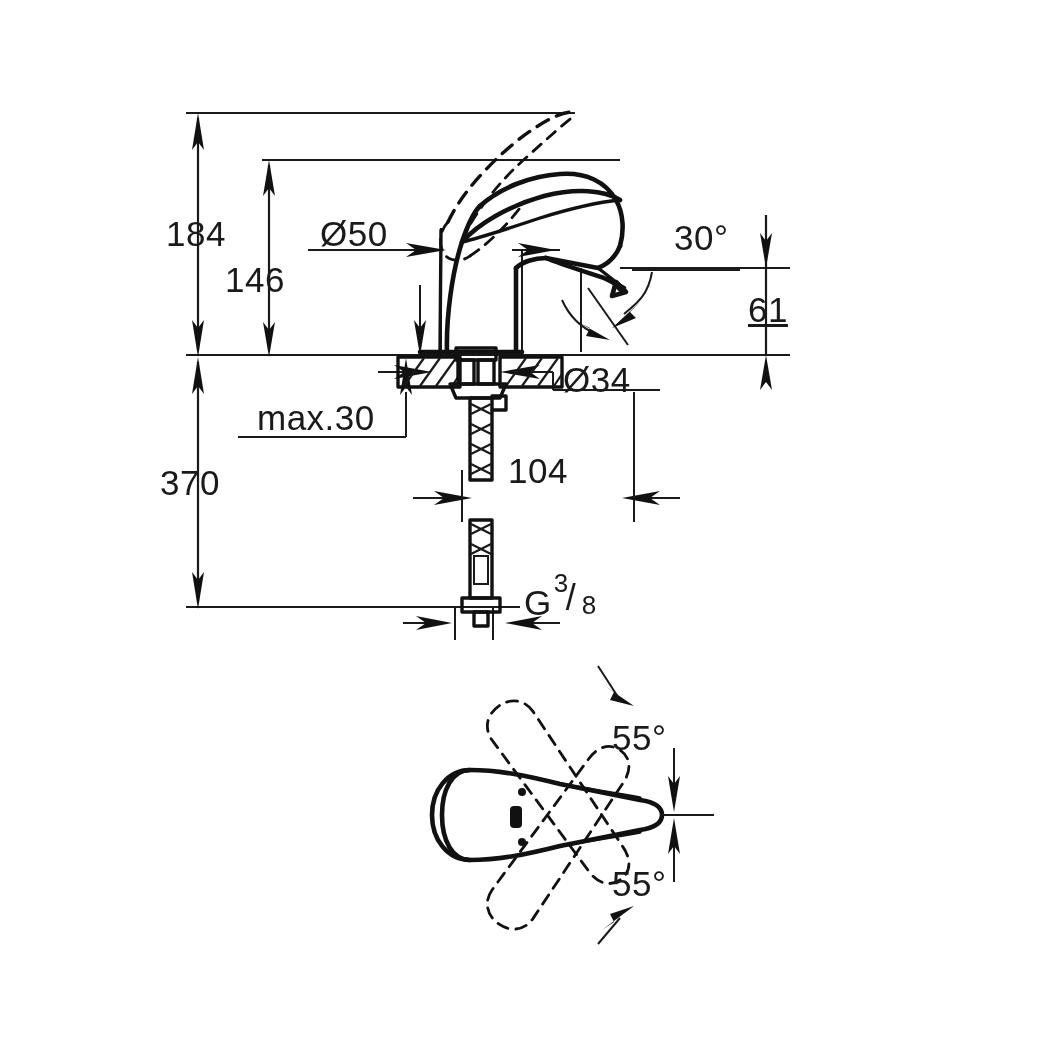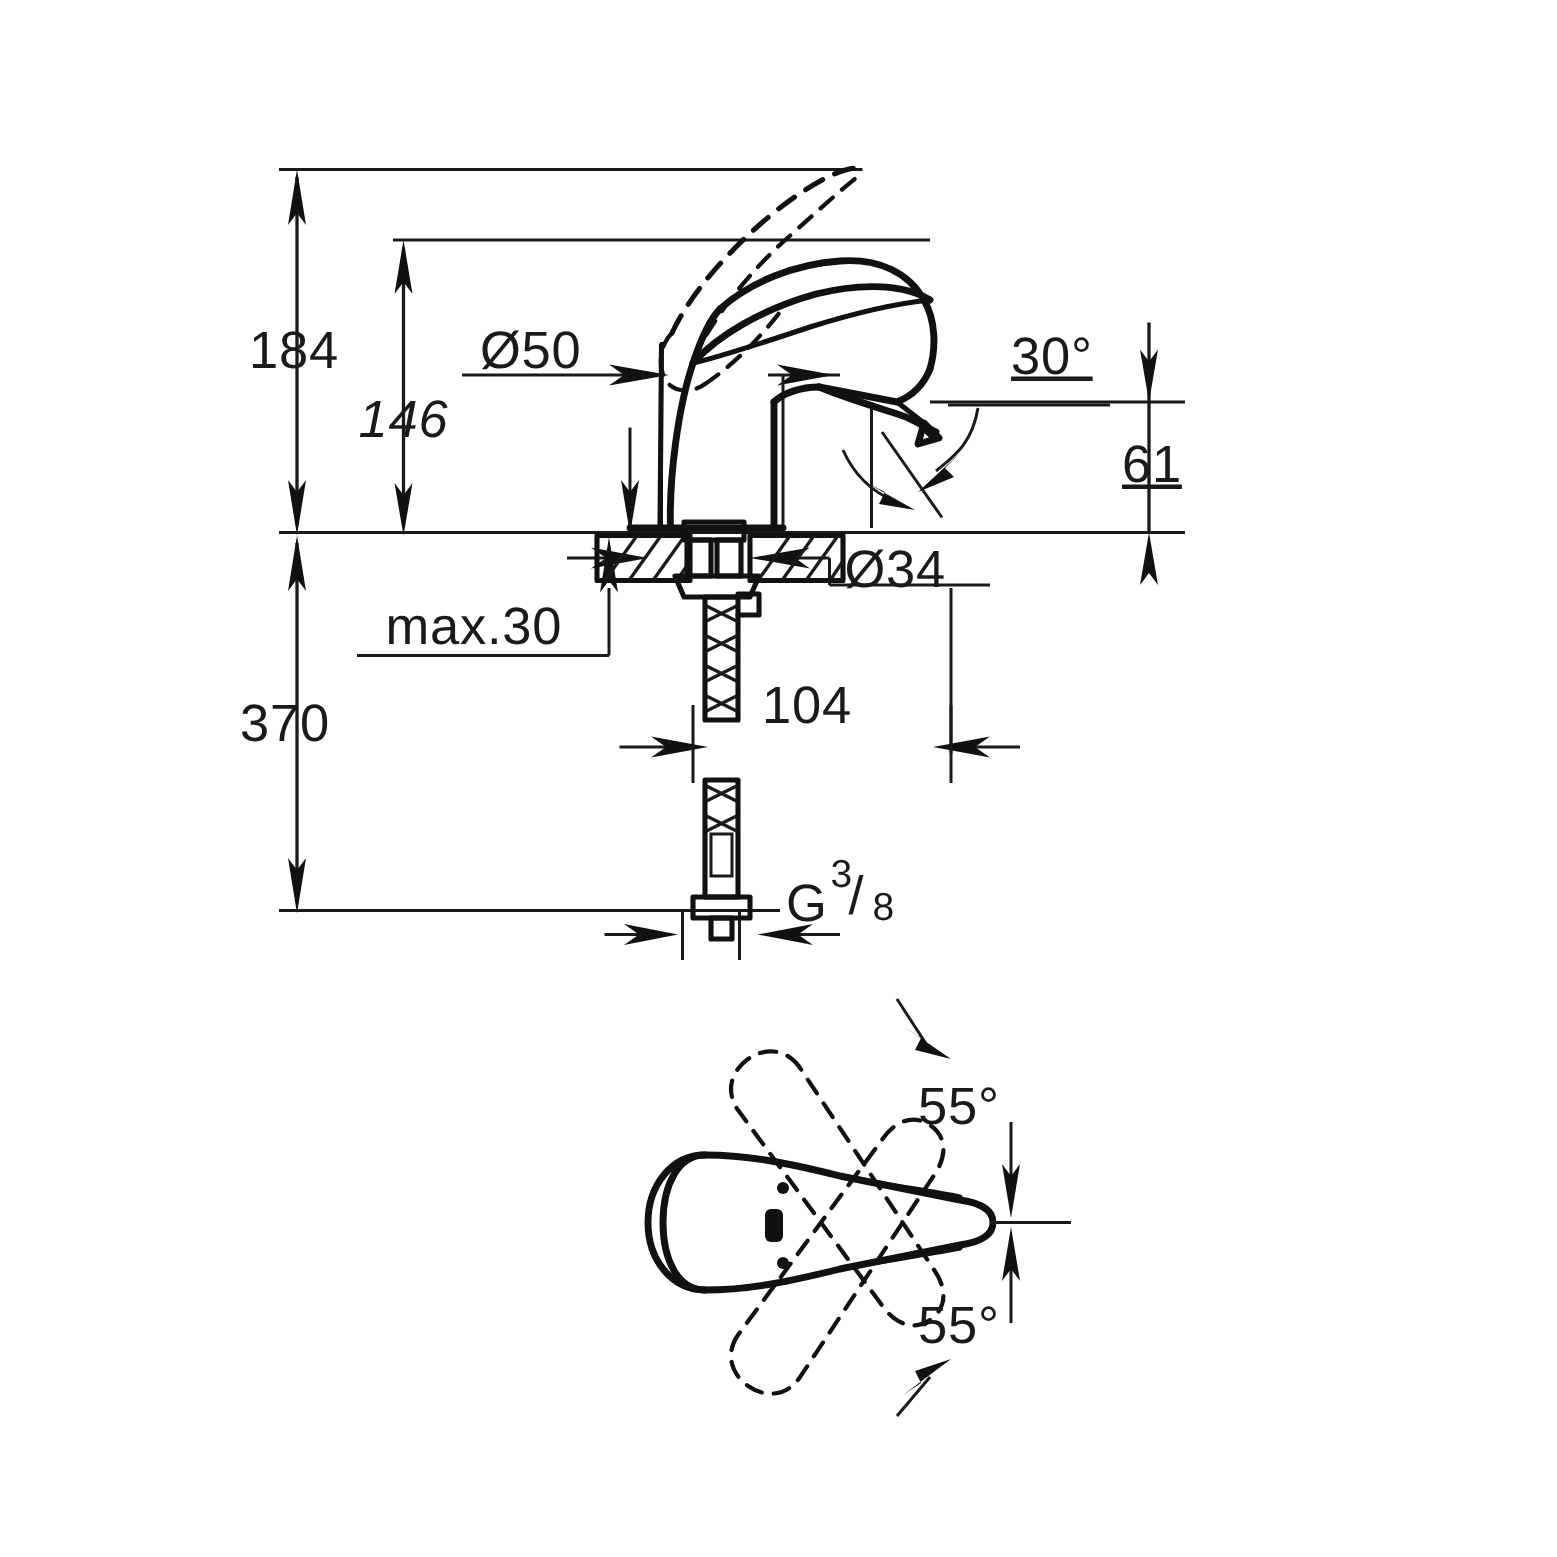--- a/index.html
+++ b/index.html
@@ -294,35 +294,35 @@
       <line class="ln-thin" x1="598" y1="944" x2="620" y2="918"></line>
       <polygon class="fill-k" points="634,906 602,930 614,922 610,914"></polygon>
       <line class="ln-thin" x1="674" y1="882" x2="674" y2="830"></line>
       <polygon class="fill-k" points="674,818 668,854 674,846 680,854"></polygon>
     </g>
 
   </svg>
 
   <div class="dimtext" style="left:166px;top:216px;">184</div>
 
-  <div class="dimtext" style="left:239px;top:262px;font-style:italic;">146</div>
+  <div class="dimtext" style="left:225px;top:262px;">146</div>
 
   <div class="dimtext" style="left:160px;top:465px;text-align:right;">370</div>
 
   <div class="dimtext" style="left:748px;top:292px;text-decoration:underline;">61</div>
 
   <div class="dimtext" style="left:320px;top:216px;">Ø50</div>
 
   <div class="dimtext" style="left:563px;top:362px;">Ø34</div>
 
   <div class="dimtext" style="left:257px;top:400px;">max.30</div>
 
   <div class="dimtext" style="left:508px;top:453px;">104</div>
 
-  <div class="dimtext" style="left:674px;top:220px;text-decoration:underline;">30°</div>
+  <div class="dimtext" style="left:674px;top:220px;">30°</div>
 
   <div class="dimtext" style="left:524px;top:585px;"><span>G</span><span class="frac"><span class="num">3</span><span class="sl">/</span><span class="den">8</span></span></div>
 
   <div class="dimtext" style="left:612px;top:720px;">55°</div>
 
   <div class="dimtext" style="left:612px;top:866px;">55°</div>
 
 </div>
 
 </body></html>

